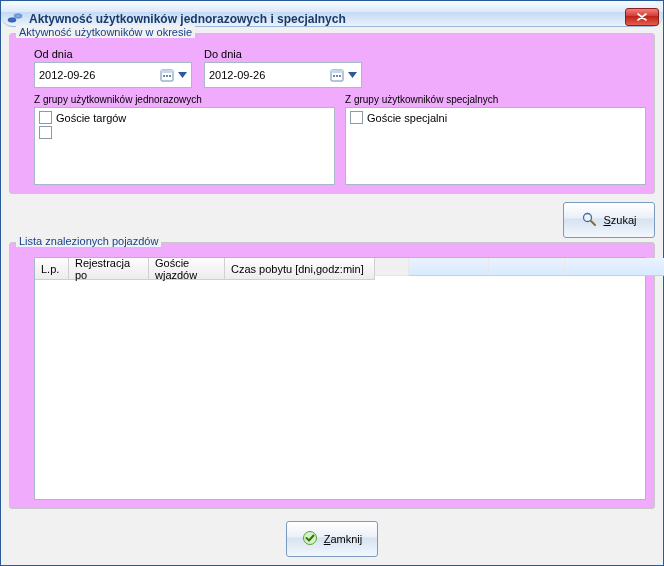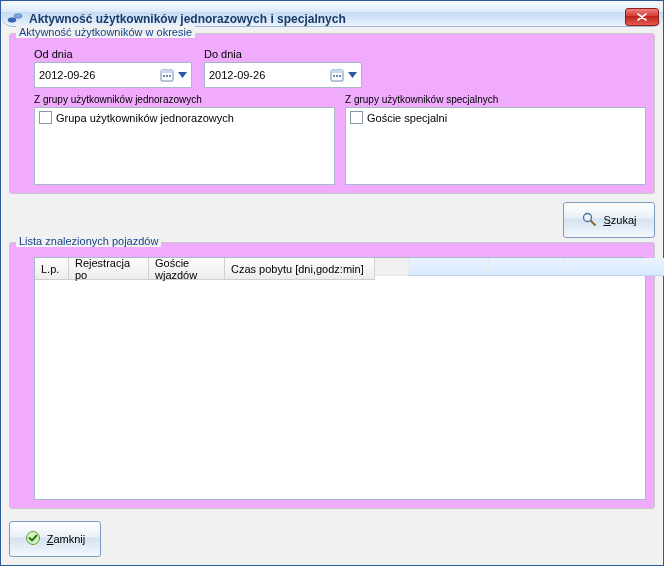--- a/index.html
+++ b/index.html
@@ -181,21 +181,21 @@
   .gc.c1{width:80px;}
   .gc.c2{width:76px;}
   .gc.c3{width:150px;}
   .grid-row.sel .gc.c1,
   .grid-row.sel .gc.c2,
   .grid-row.sel .gc.c3 {
     background: linear-gradient(to bottom,#eaf3ff,#d8eaff);
     border-bottom:1px solid #b8d4f0;
   }
   .bottom-row {
-    display:flex;justify-content:flex-start;
+    display:flex;justify-content:center;
     padding-top:6px;
   }
 </style>
 </head>
 <body>
 
 <div class="window">
   <div class="titlebar">
     <span class="title-icon">
       <svg width="16" height="16" viewBox="0 0 16 16">
@@ -258,21 +258,24 @@
           </div>
         </div>
       </div>
 
       <div class="groups-row">
         <div class="group-col">
           <span class="group-label">Z grupy użytkowników jednorazowych</span>
           <div class="listbox">
             <div class="check-item">
               <span class="checkbox"></span>
-              <span class="check-label">Grupa użytkowników jednorazowych</span>
+              <span class="check-label">Goście targów</span>
+            </div>
+            <div class="check-item">
+              <span class="checkbox"></span>
             </div>
           </div>
         </div>
         <div class="group-col">
           <span class="group-label">Z grupy użytkowników specjalnych</span>
           <div class="listbox">
             <div class="check-item">
               <span class="checkbox"></span>
               <span class="check-label">Goście specjalni</span>
             </div>

